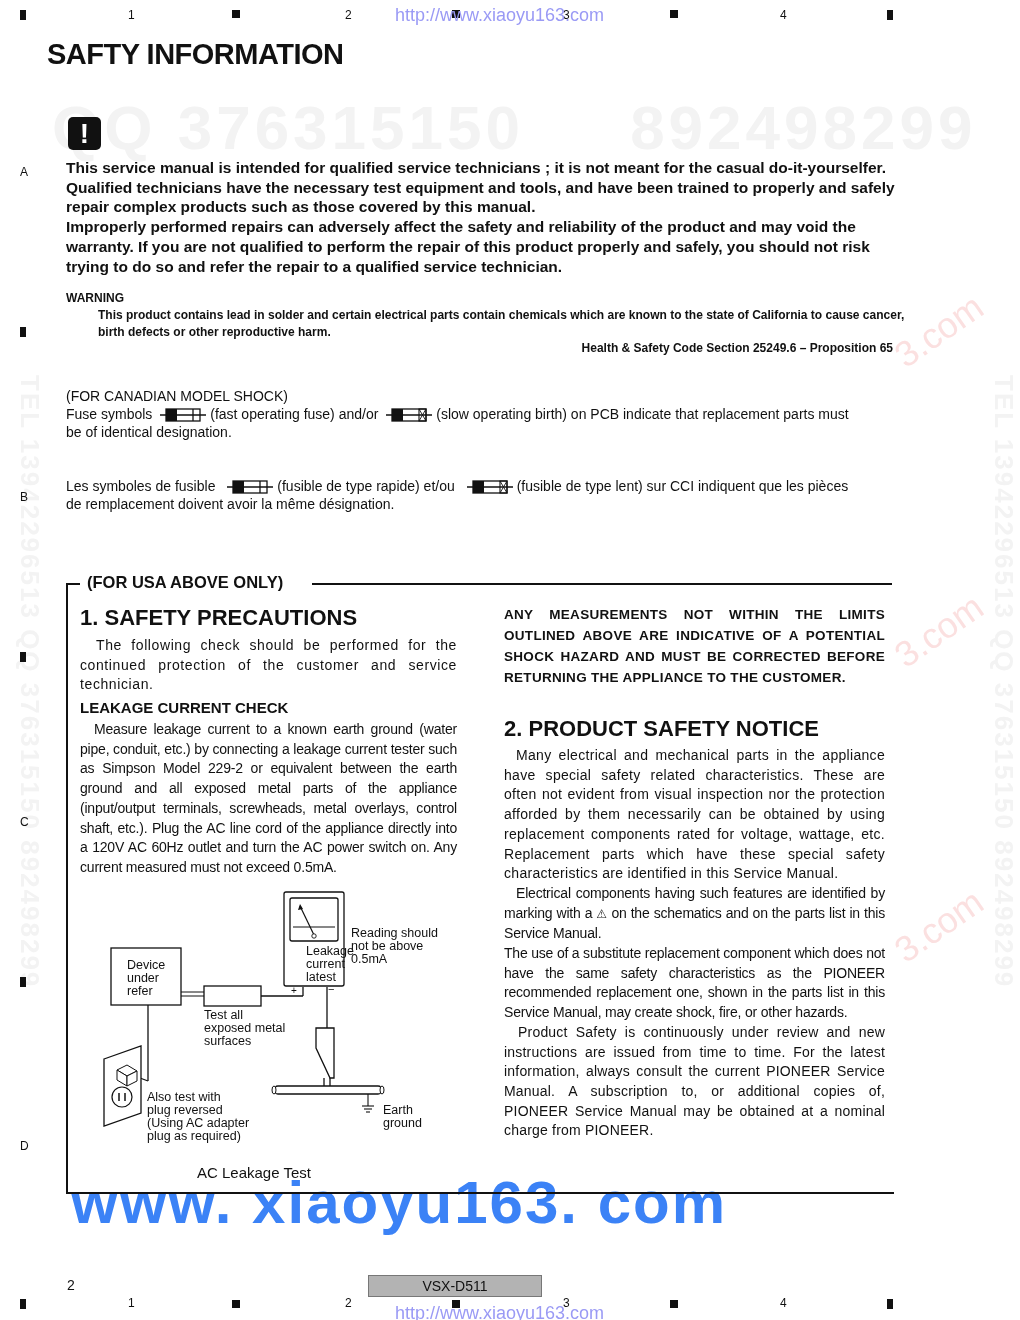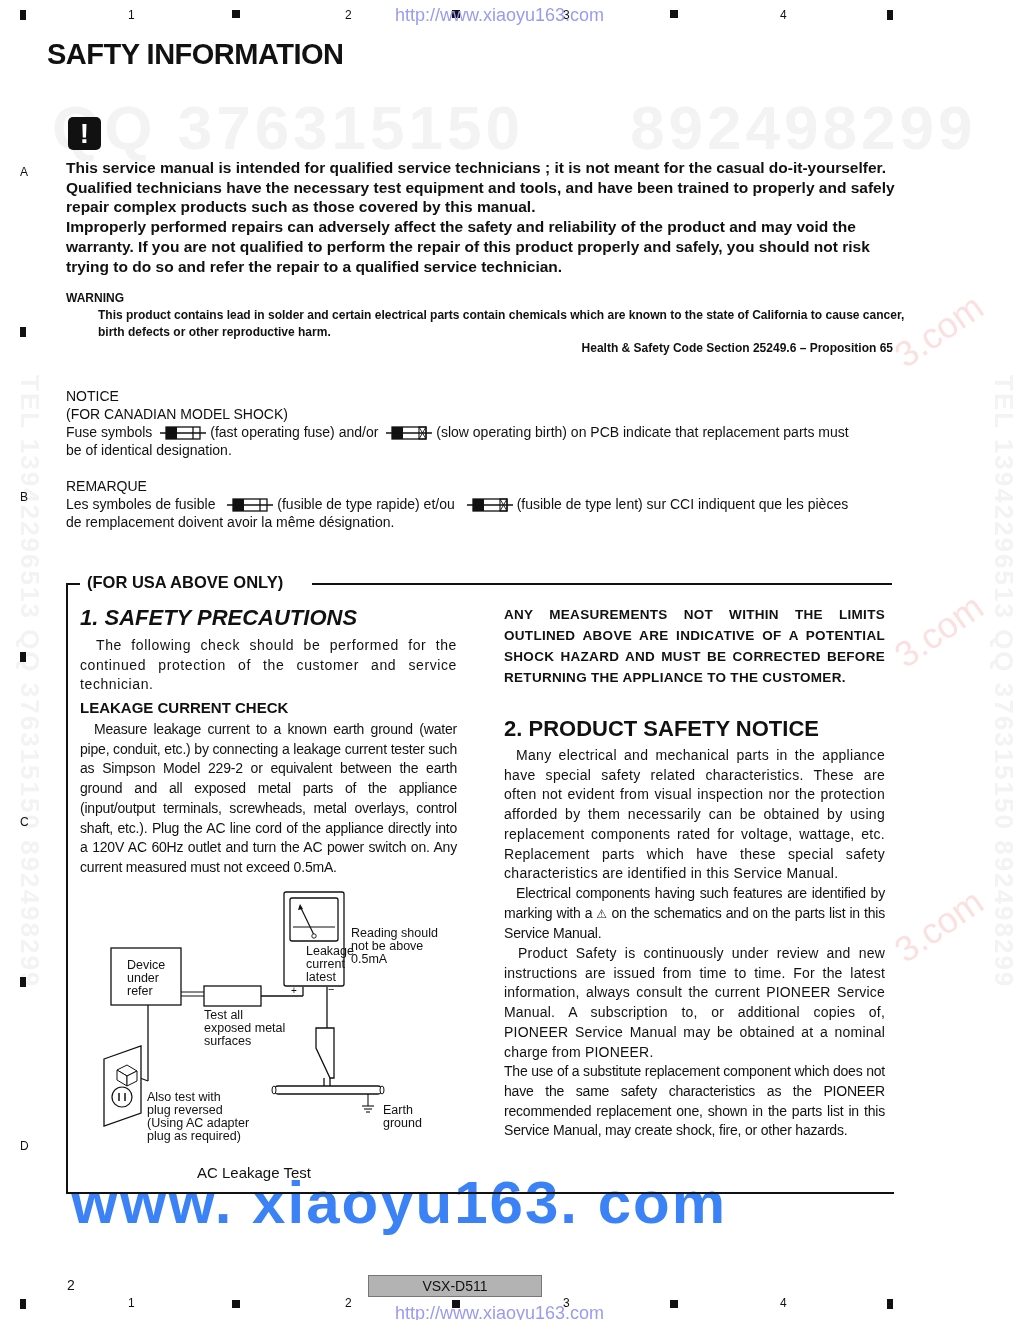--- a/index.html
+++ b/index.html
@@ -73,21 +73,20 @@
 <div class="abs intro">
   <p>This service manual is intended for qualified service technicians ; it is not meant for the casual do-it-yourselfer. Qualified technicians have the necessary test equipment and tools, and have been trained to properly and safely repair complex products such as those covered by this manual.</p>
   <p>Improperly performed repairs can adversely affect the safety and reliability of the product and may void the warranty. If you are not qualified to perform the repair of this product properly and safely, you should not risk trying to do so and refer the repair to a qualified service technician.</p>
 </div>
 
 <div class="abs warn-head">WARNING</div>
 <div class="abs warn-body">This product contains lead in solder and certain electrical parts contain chemicals which are known to the state of California to cause cancer, birth defects or other reproductive harm.</div>
 <div class="abs warn-code">Health &amp; Safety Code Section 25249.6 – Proposition 65</div>
 
 <div class="abs notice" style="top:387px;">
-  <p>NOTICE</p>
   <p>(FOR CANADIAN MODEL SHOCK)</p>
   <p>
     <span>Fuse symbols</span>
     <svg class="fuse" width="46" height="14" viewBox="0 0 46 14">
       <line x1="0" y1="7" x2="46" y2="7" stroke="#111" stroke-width="1.3"></line>
       <rect x="6" y="1" width="34" height="12" fill="#fff" stroke="#111" stroke-width="1.3"></rect>
       <rect x="6" y="1" width="11" height="12" fill="#111"></rect>
       <line x1="6" y1="7" x2="40" y2="7" stroke="#111" stroke-width="1.3"></line>
       <line x1="33" y1="1" x2="33" y2="13" stroke="#111" stroke-width="1.3"></line>
     </svg><span>(fast operating fuse) and/or</span>
@@ -98,21 +97,20 @@
       <line x1="6" y1="7" x2="40" y2="7" stroke="#111" stroke-width="1.3"></line>
       <rect x="33" y="1" width="7" height="12" fill="none" stroke="#111" stroke-width="1.1"></rect>
       <line x1="33" y1="1" x2="40" y2="13" stroke="#111" stroke-width="0.9"></line>
       <line x1="40" y1="1" x2="33" y2="13" stroke="#111" stroke-width="0.9"></line>
     </svg><span>(slow operating birth) on PCB indicate that replacement parts must</span>
   </p>
   <p>be of identical designation.</p>
 </div>
 
 <div class="abs notice" style="top:477px;">
-  <p>REMARQUE</p>
   <p>
     <span>Les symboles de fusible</span>
     <svg class="fuse" style="margin-left:8px;" width="46" height="14" viewBox="0 0 46 14">
       <line x1="0" y1="7" x2="46" y2="7" stroke="#111" stroke-width="1.3"></line>
       <rect x="6" y="1" width="34" height="12" fill="#fff" stroke="#111" stroke-width="1.3"></rect>
       <rect x="6" y="1" width="11" height="12" fill="#111"></rect>
       <line x1="6" y1="7" x2="40" y2="7" stroke="#111" stroke-width="1.3"></line>
       <line x1="33" y1="1" x2="33" y2="13" stroke="#111" stroke-width="1.3"></line>
     </svg><span>(fusible de type rapide) et/ou</span>
     <svg class="fuse" style="margin-left:8px;" width="46" height="14" viewBox="0 0 46 14">
@@ -126,21 +124,21 @@
     </svg><span>(fusible de type lent) sur CCI indiquent que les pièces</span>
   </p>
   <p>de remplacement doivent avoir la même désignation.</p>
 </div>
 
 <div class="abs usa-box"></div>
 <div class="abs usa-top-l"></div>
 <div class="abs usa-top-r"></div>
 <div class="abs usa-label">(FOR USA ABOVE ONLY)</div>
 
-<div class="abs h1" style="left:80px; top:605px;font-style:italic;">1. SAFETY PRECAUTIONS</div>
+<div class="abs h1" style="left:80px; top:605px;">1. SAFETY PRECAUTIONS</div>
 <div class="abs body-text" style="left:80px; top:636px; width:377px; letter-spacing:0.6px;">
   <p style="text-indent:16px;">The following check should be performed for the continued protection of the customer and service technician.</p>
 </div>
 <div class="abs" style="left:80px; top:699px; font-size:15px; font-weight:bold;">LEAKAGE CURRENT CHECK</div>
 <div class="abs body-text" style="left:80px; top:720px; width:377px; letter-spacing:-0.2px;">
   <p style="text-indent:14px;">Measure leakage current to a known earth ground (water pipe, conduit, etc.) by connecting a leakage current tester such as Simpson Model 229-2 or equivalent between the earth ground and all exposed metal parts of the appliance (input/output terminals, screwheads, metal overlays, control shaft, etc.). Plug the AC line cord of the appliance directly into a 120V AC 60Hz outlet and turn the AC power switch on. Any current measured must not exceed 0.5mA.</p>
 </div>
 
 <div class="abs" style="left:90px; top:885px; width:380px; height:300px;">
   <svg width="380" height="270" viewBox="0 0 380 270" style="position:absolute; left:0; top:0;">
@@ -221,22 +219,22 @@
     <div>ground</div>
   </div>
   <div class="abs" style="left:107px; top:279px; font-size:15px;">AC Leakage Test</div>
 </div>
 
 <div class="abs caps" style="left:504px; top:604px; width:381px;">ANY MEASUREMENTS NOT WITHIN THE LIMITS OUTLINED ABOVE ARE INDICATIVE OF A POTENTIAL SHOCK HAZARD AND MUST BE CORRECTED BEFORE RETURNING THE APPLIANCE TO THE CUSTOMER.</div>
 <div class="abs h1" style="left:504px; top:716px;">2. PRODUCT SAFETY NOTICE</div>
 <div class="abs body-text" style="left:504px; top:746px; width:381px;">
   <p style="text-indent:12px; letter-spacing:0.3px;">Many electrical and mechanical parts in the appliance have special safety related characteristics. These are often not evident from visual inspection nor the protection afforded by them necessarily can be obtained by using replacement components rated for voltage, wattage, etc. Replacement parts which have these special safety characteristics are identified in this Service Manual.</p>
   <p style="text-indent:12px; letter-spacing:-0.2px;"><span>Electrical components having such features are identified by marking with a</span> <span style="font-size:12px;">⚠</span> <span>on the schematics and on the parts list in this Service Manual.</span></p>
+  <p style="letter-spacing:-0.2px;">The use of a substitute replacement component which does not have the same safety characteristics as the PIONEER recommended replacement one, shown in the parts list in this Service Manual, may create shock, fire, or other hazards.</p>
   <p style="text-indent:14px; letter-spacing:0.2px;">Product Safety is continuously under review and new instructions are issued from time to time. For the latest information, always consult the current PIONEER Service Manual. A subscription to, or additional copies of, PIONEER Service Manual may be obtained at a nominal charge from PIONEER.</p>
-  <p style="letter-spacing:-0.2px;">The use of a substitute replacement component which does not have the same safety characteristics as the PIONEER recommended replacement one, shown in the parts list in this Service Manual, may create shock, fire, or other hazards.</p>
 </div>
 
 <div class="abs" style="left:67px; top:1277px; font-size:14px;">2</div>
 <div class="abs footer-model">VSX-D511</div>
 
 <div>
   <div class="grid-sq-v" style="left:20px; top:1299px;"></div>
   <div class="grid-num" style="left:128px; top:1296px;">1</div>
   <div class="grid-sq" style="left:232px; top:1300px;"></div>
   <div class="grid-num" style="left:345px; top:1296px;">2</div>

